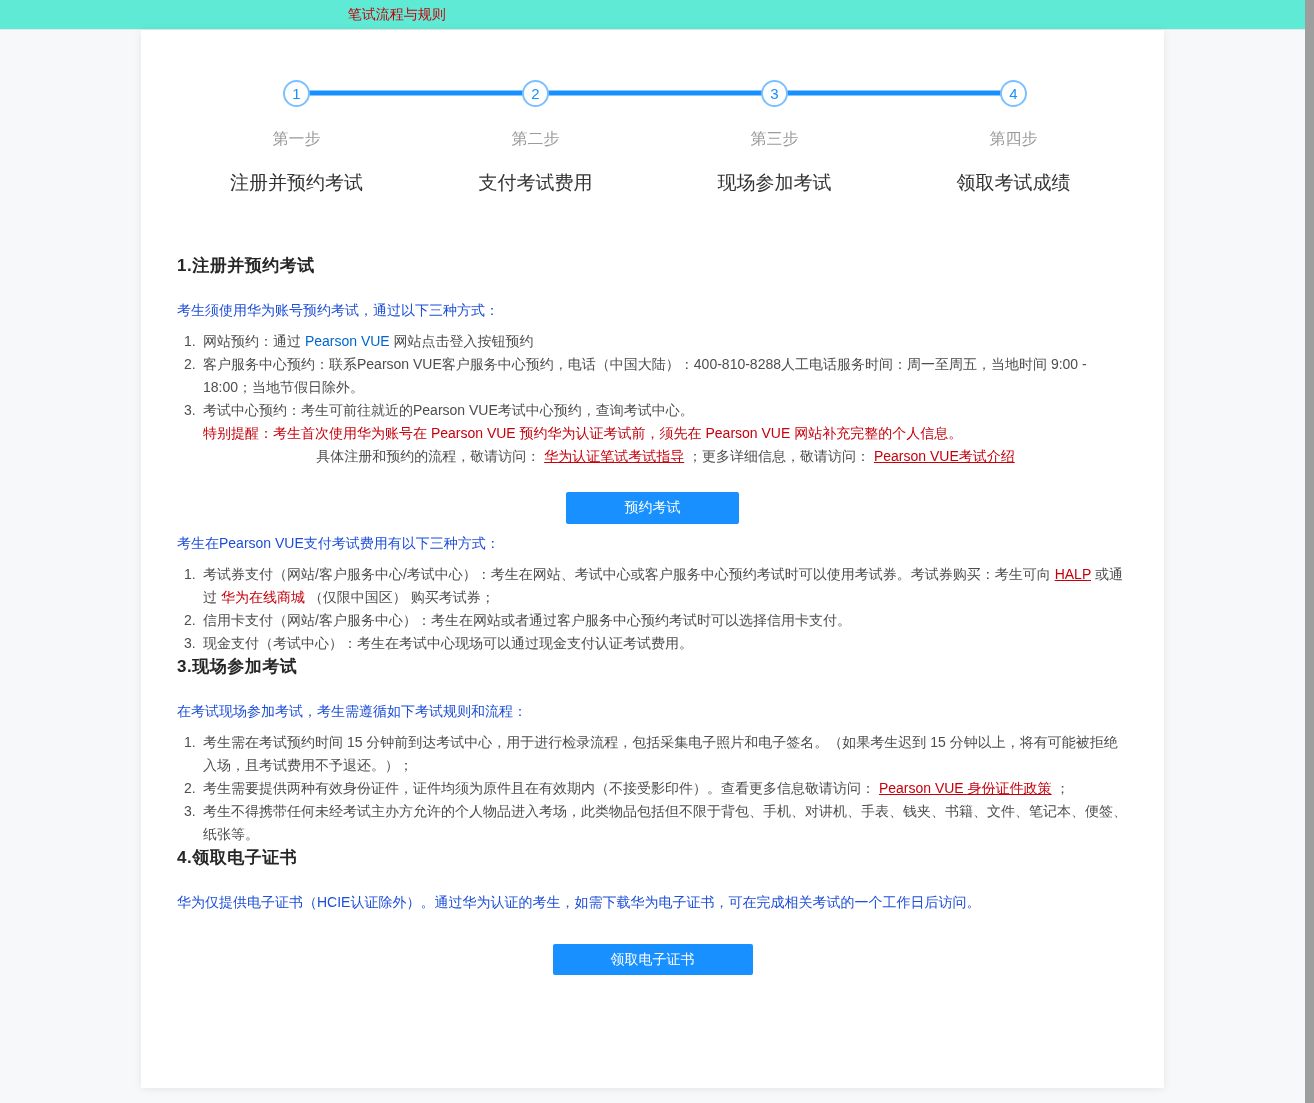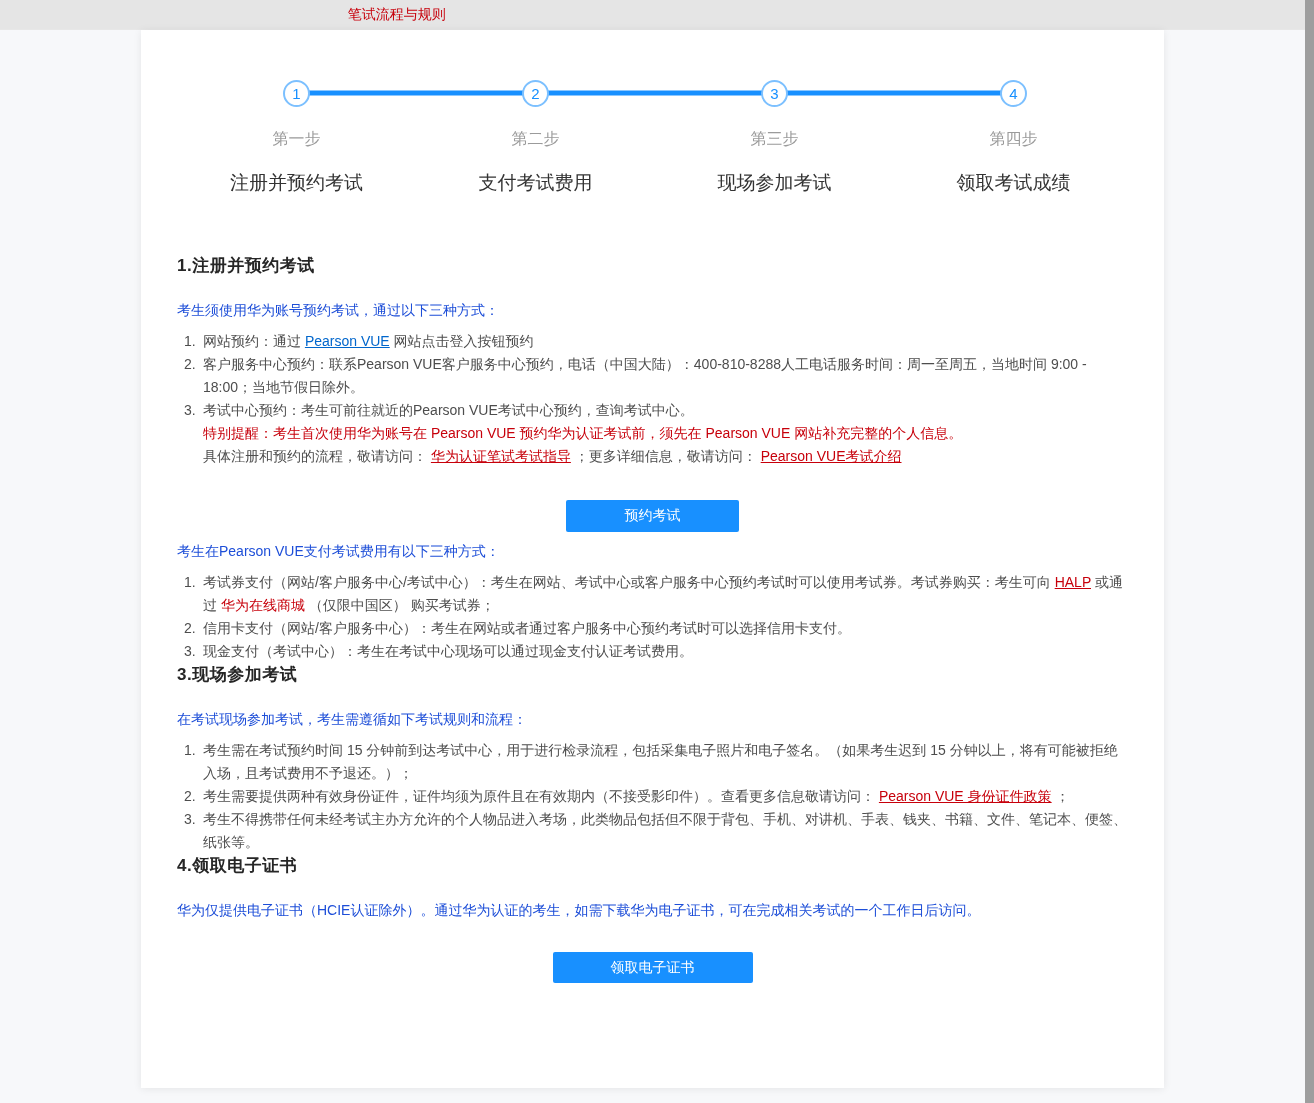--- a/index.html
+++ b/index.html
@@ -7,21 +7,21 @@
   body {
     font-family:"Liberation Sans","DejaVu Sans",sans-serif;
     background:#f7f8fa;
     color:#4d4d4d;
     font-size:14px;
     position:relative;
   }
   .viewport { position:absolute; left:0; top:0; width:1305px; height:1103px; }
   
   .tabbar {
-    height:30px; background:#e5e5e5; border-bottom:1px solid #e7e7e7;
+    height:30px; background:#5eead4; border-bottom:1px solid #e7e7e7;
     display:flex; justify-content:center;
   }
   .tabbar-inner { width:1023px; display:flex; }
   .tab {
     width:50%; display:flex; align-items:center; justify-content:center;
     font-size:14px; color:#333; cursor:pointer;
   }
   .tab.active { color:#c7000b; }
   
   .card {
@@ -54,33 +54,33 @@
   .intro { line-height:23px; color:#1d4ed8; }
   ol.num-list { list-style:none; counter-reset:li; margin:0 0 0 13px; }
   ol.num-list > li {
     counter-increment:li; position:relative; padding-left:13px;
     line-height:23px; color:#4d4d4d; margin-top:0;
   }
   ol.num-list > li::before {
     content:counter(li)". "; position:absolute; left:-6px; color:#4d4d4d;
   }
   ol.num-list { margin-top:8px; }
-  a.blue-link { color:#0066cc; text-decoration:underline; cursor:pointer; }
+  a.blue-link { color:#0066cc; cursor:pointer; }
   a.red-link { color:#c7000b; text-decoration:underline; cursor:pointer; }
   a.red-plain { color:#c7000b; text-decoration:none; cursor:pointer; }
   .reminder { margin-left:26px; line-height:23px; }
   .reminder-red { color:#c7000b; }
-  .reminder-dark { color:#4d4d4d; }
+  .reminder-dark { color:#4d4d4d;text-align:center; }
   .btn-primary {
     display:block; margin:36px auto 0 auto; border:none; cursor:pointer;
     background:#1890ff; color:#fff; font-size:14px;
     font-family:"Liberation Sans","DejaVu Sans",sans-serif;
     border-radius:2px;
   }
-  .btn-book   { width:173px; height:32px; margin-top:32px; margin-bottom:8px; }
+  .btn-book   { width:173px; height:32px; margin-top:24px; margin-bottom:8px; }
   .btn-cert   { width:200px; height:31px; margin-top:30px; }
   
   .scrollbar {
     position:absolute; right:0; top:0; width:9px; height:1103px;
     background:#f1f1f1;
   }
   .scrollbar-thumb {
     position:absolute; left:0; top:0; width:9px; height:1103px;
     background:#9e9e9e;
   }

